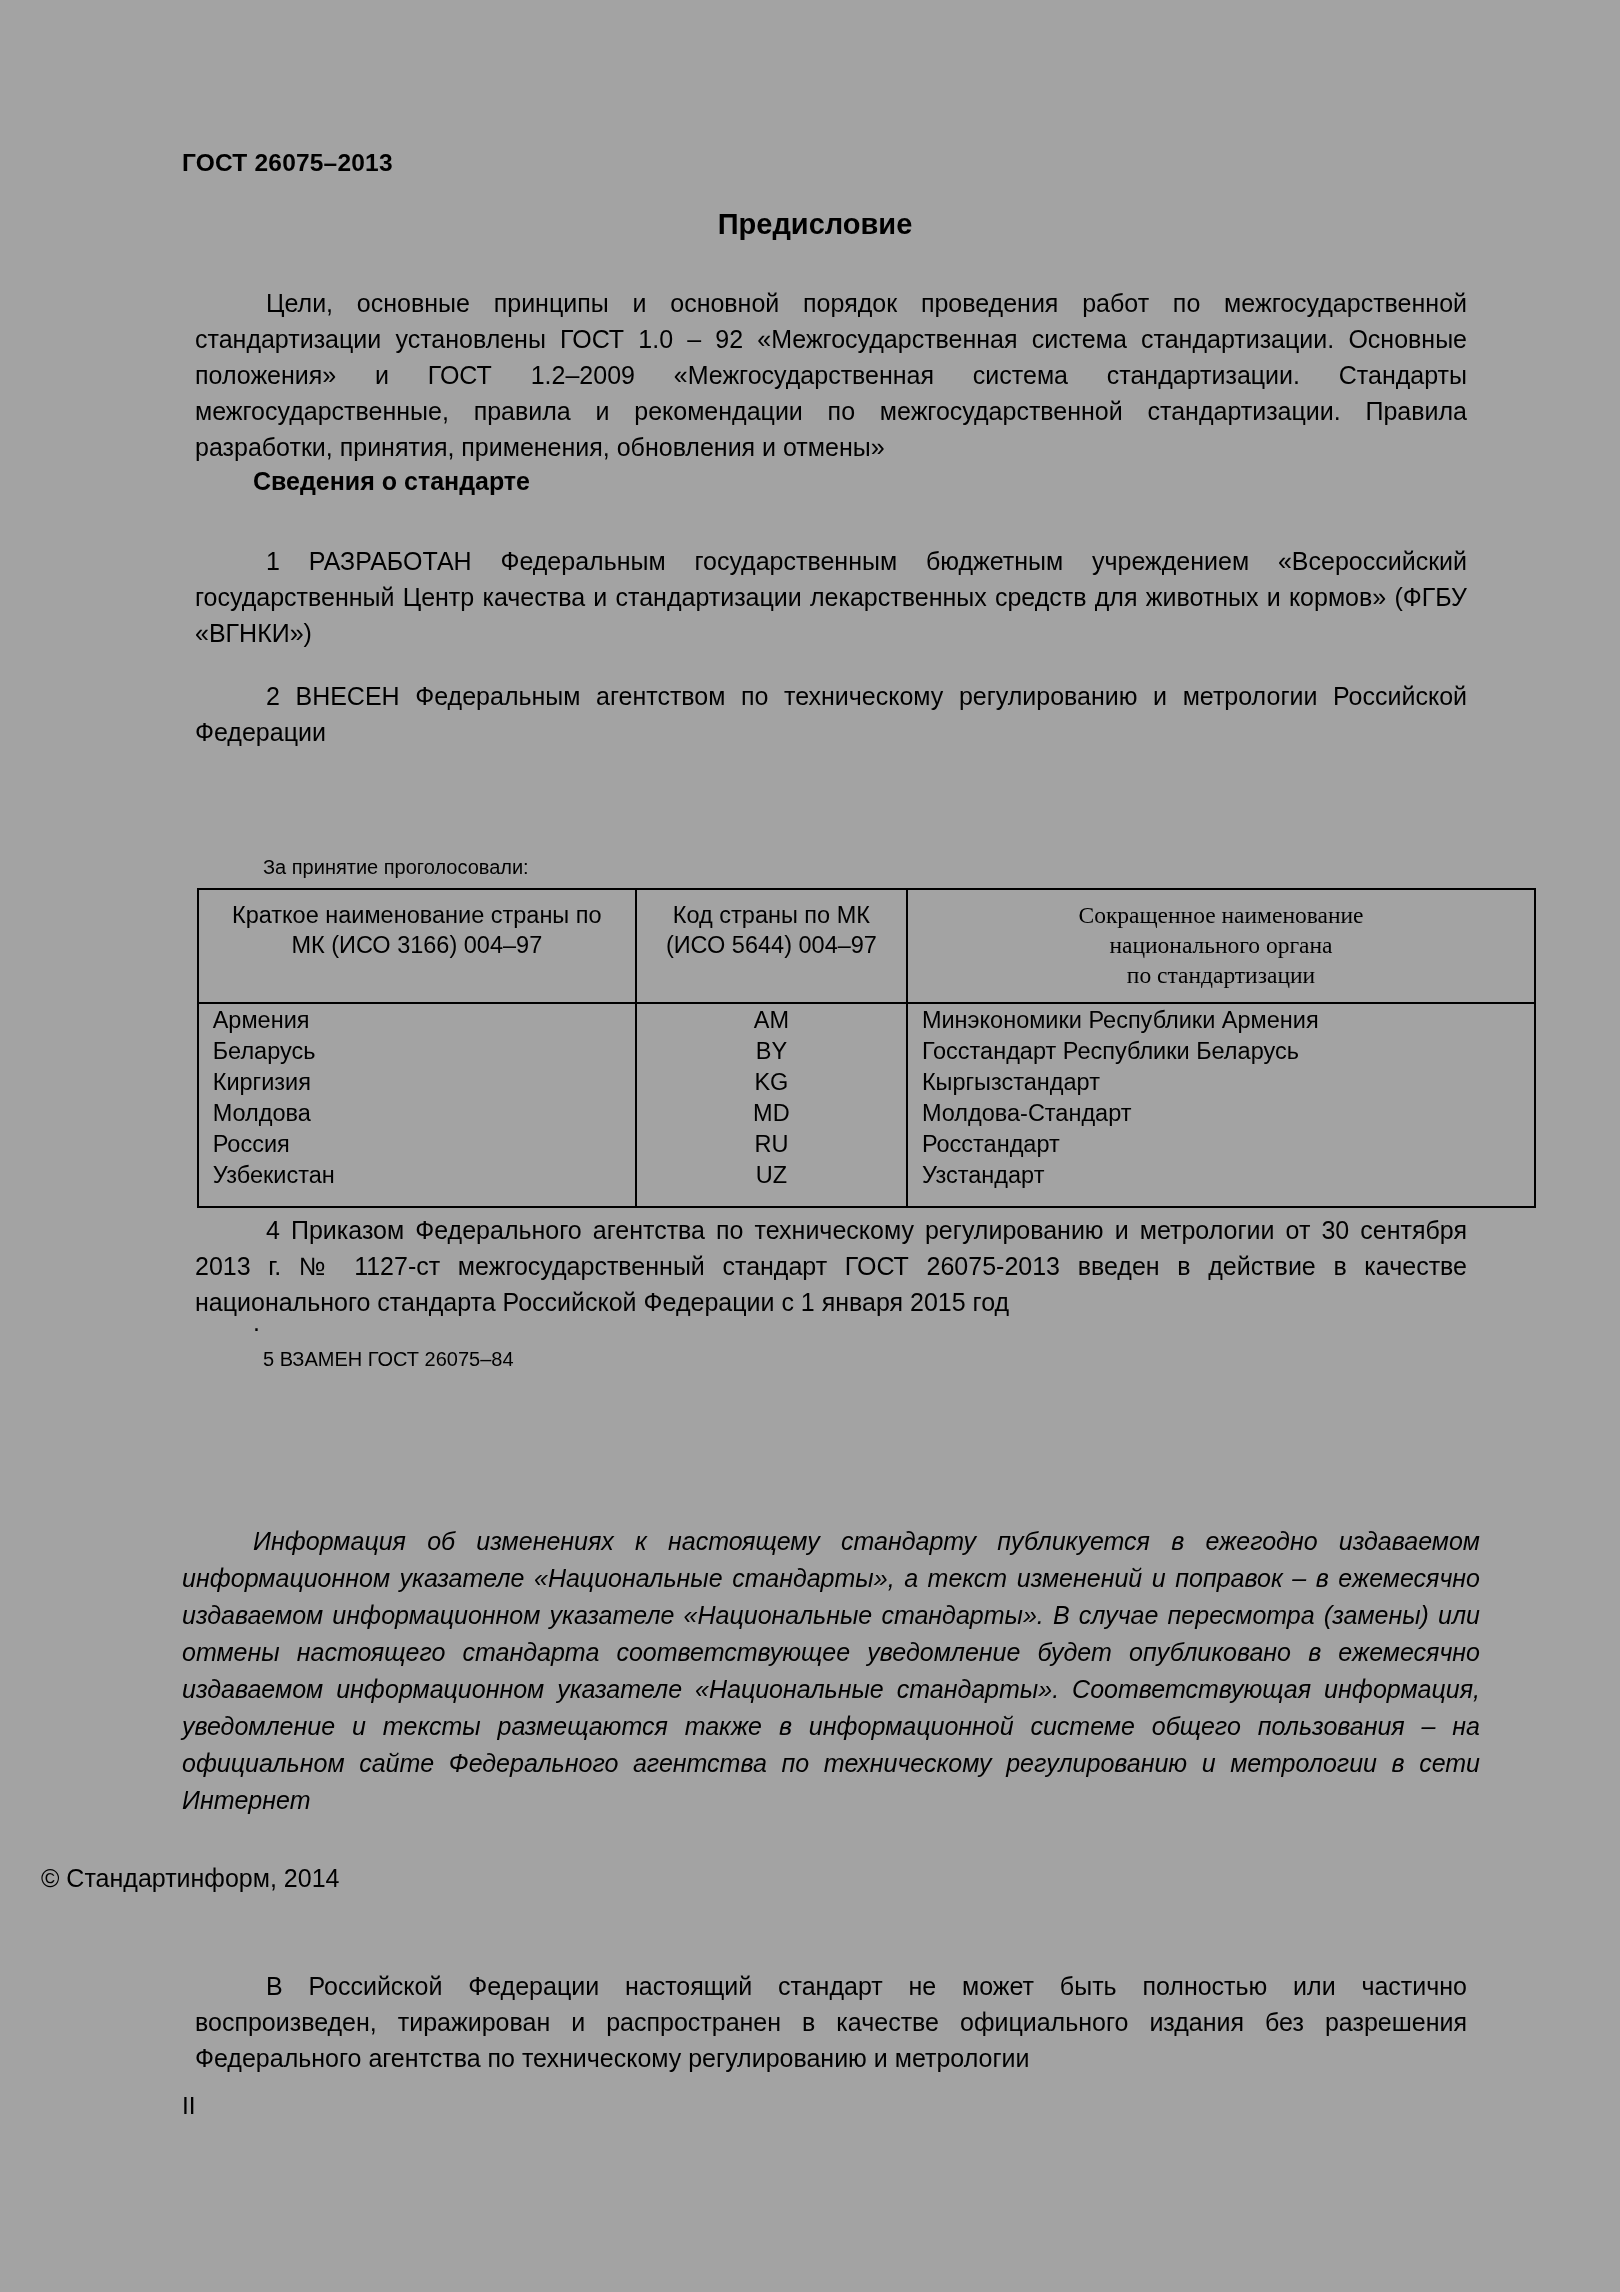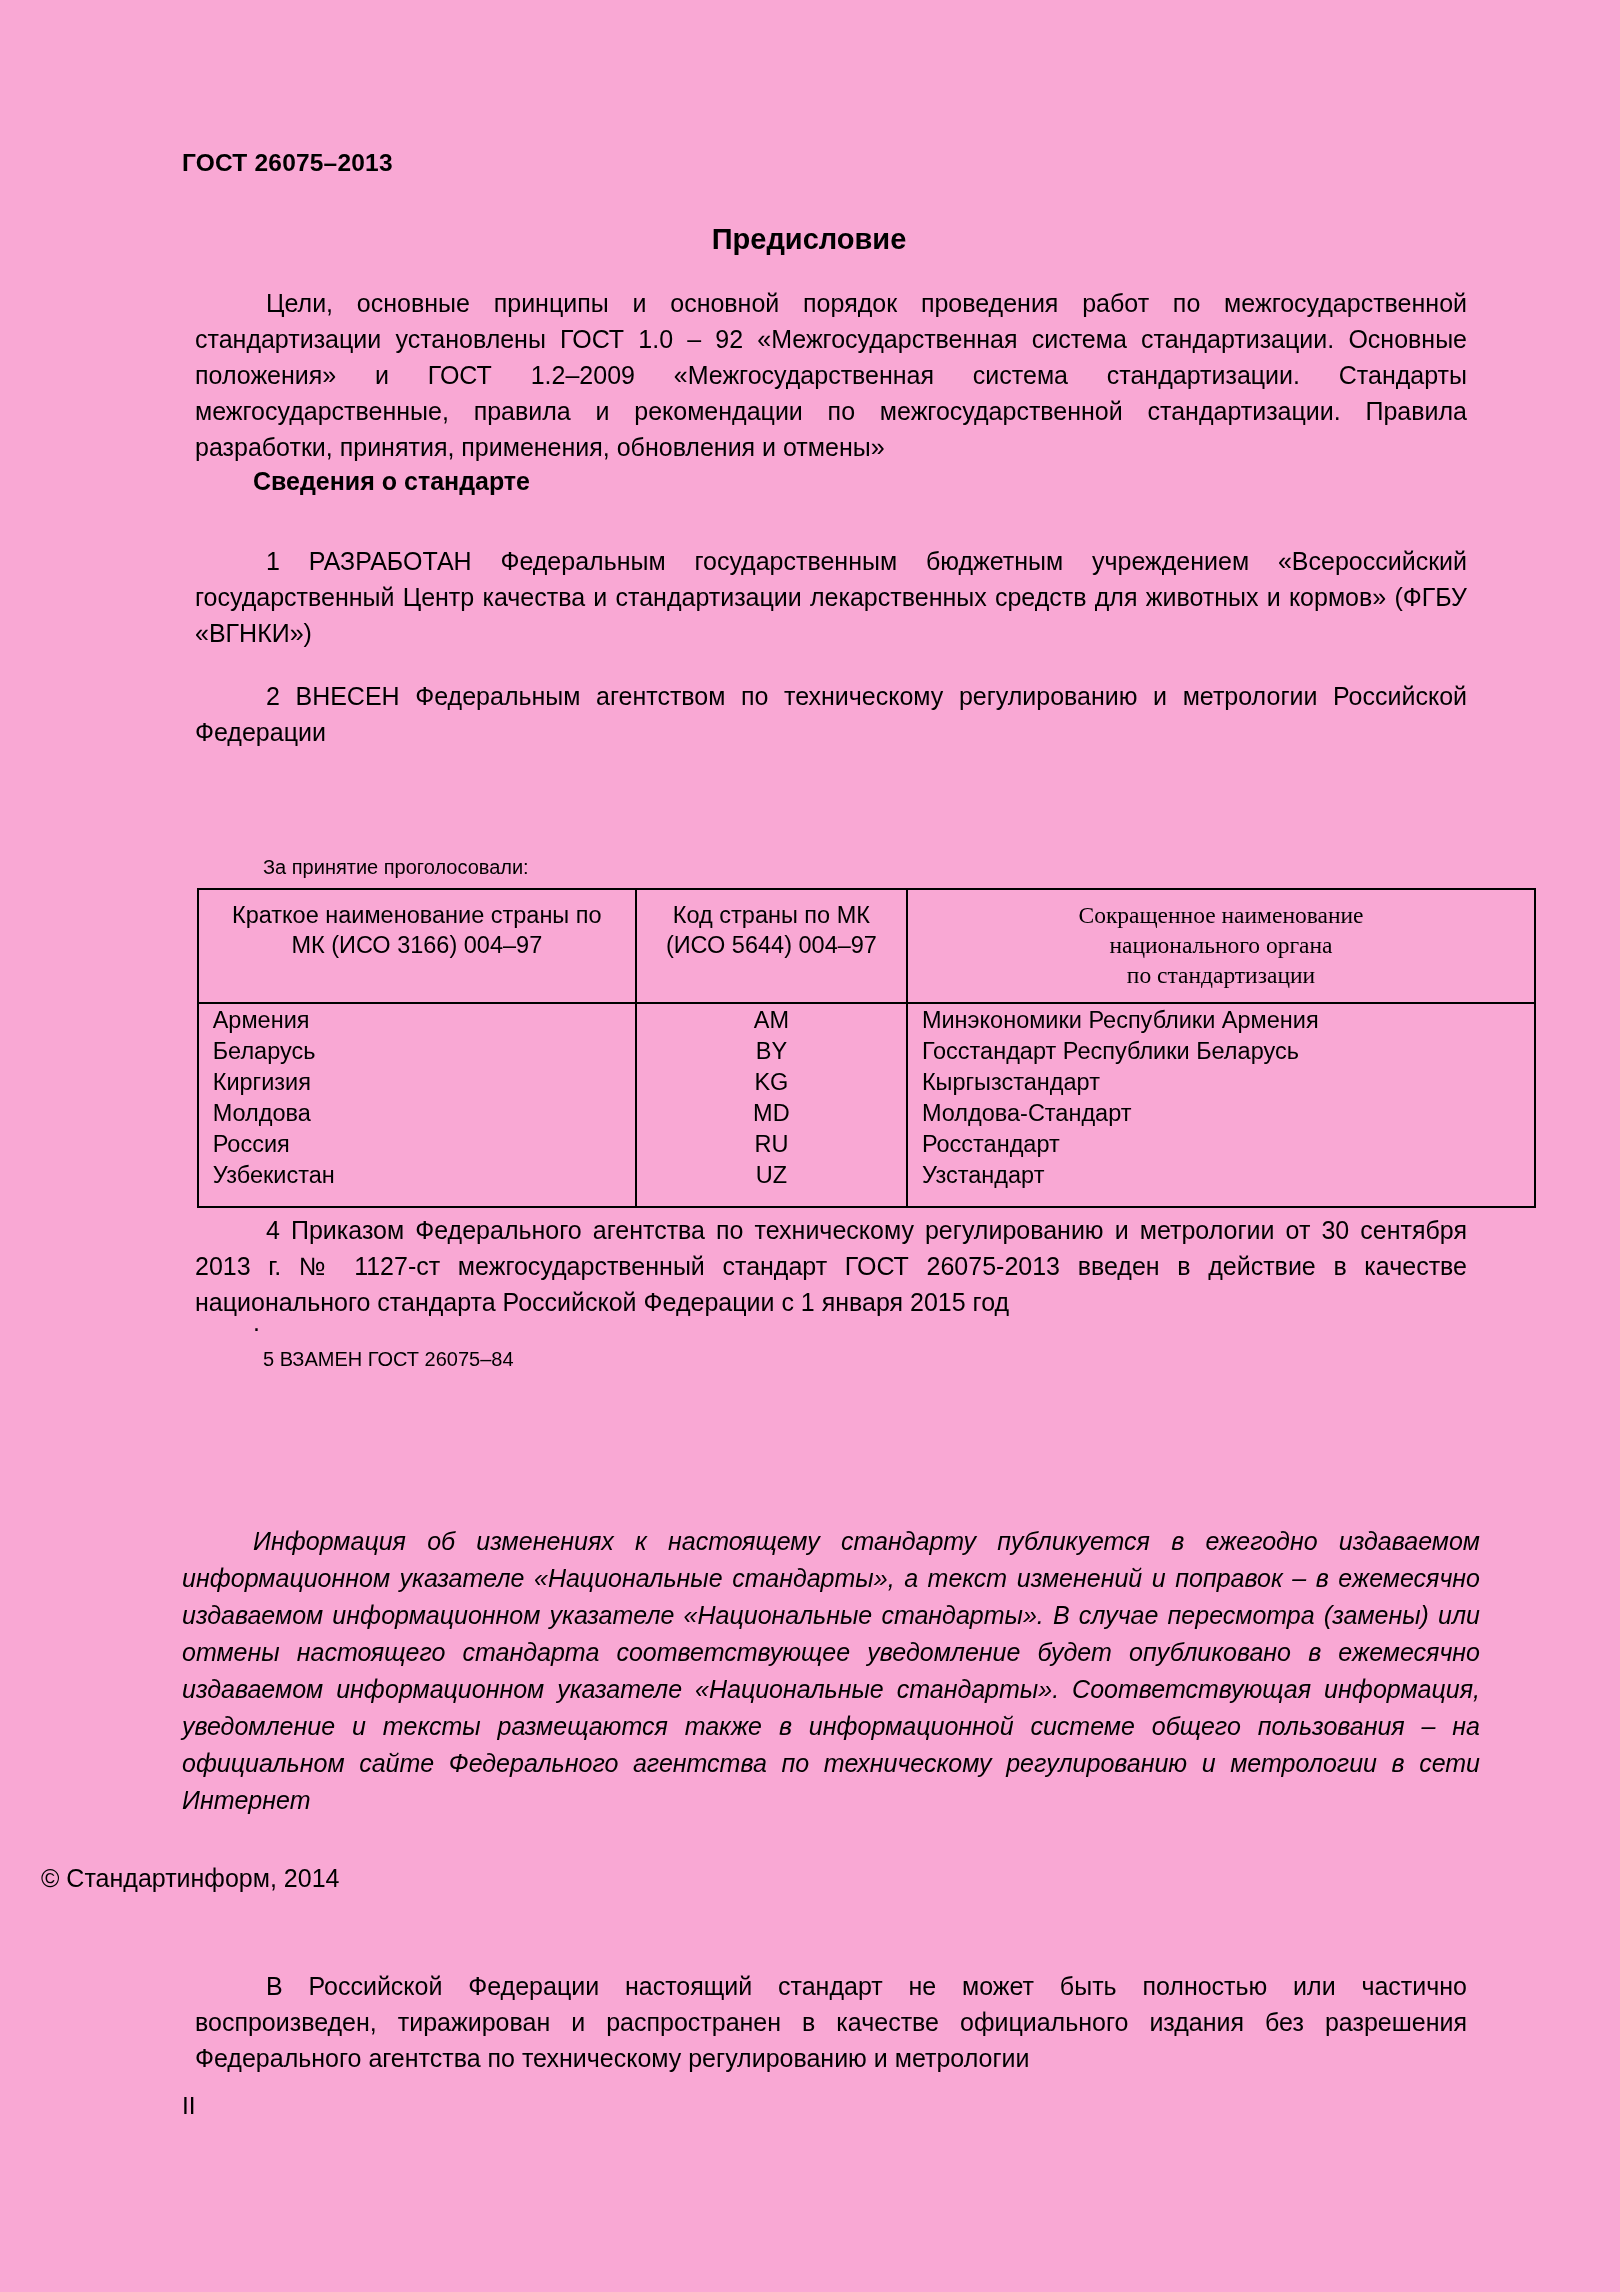--- a/index.html
+++ b/index.html
@@ -8,44 +8,43 @@
     background: #ffffff;
   }
   body {
     font-family: "Liberation Sans", sans-serif;
     color: #000000;
   }
   .page {
     position: relative;
     width: 1620px;
     height: 2293px;
-    background: #f9a8d4;
+    background: #a3a3a3;
     overflow: hidden;
   }
 
   
   .doc-header {
     position: absolute;
     left: 182px;
     top: 149px;
     font-size: 24.5px;
     font-weight: bold;
     letter-spacing: 0.2px;
   }
 
   
   .section-title {
     position: absolute;
-    left: 8px;
+    left: 14px;
     top: 208px;
     width: 1602px;
     text-align: center;
     font-size: 29px;
     font-weight: bold;
-    margin-top: 15px;
   }
 
   
   .col {
     position: absolute;
     left: 182px;
     width: 1298px;
   }
   p.body {
     margin: 13px;

